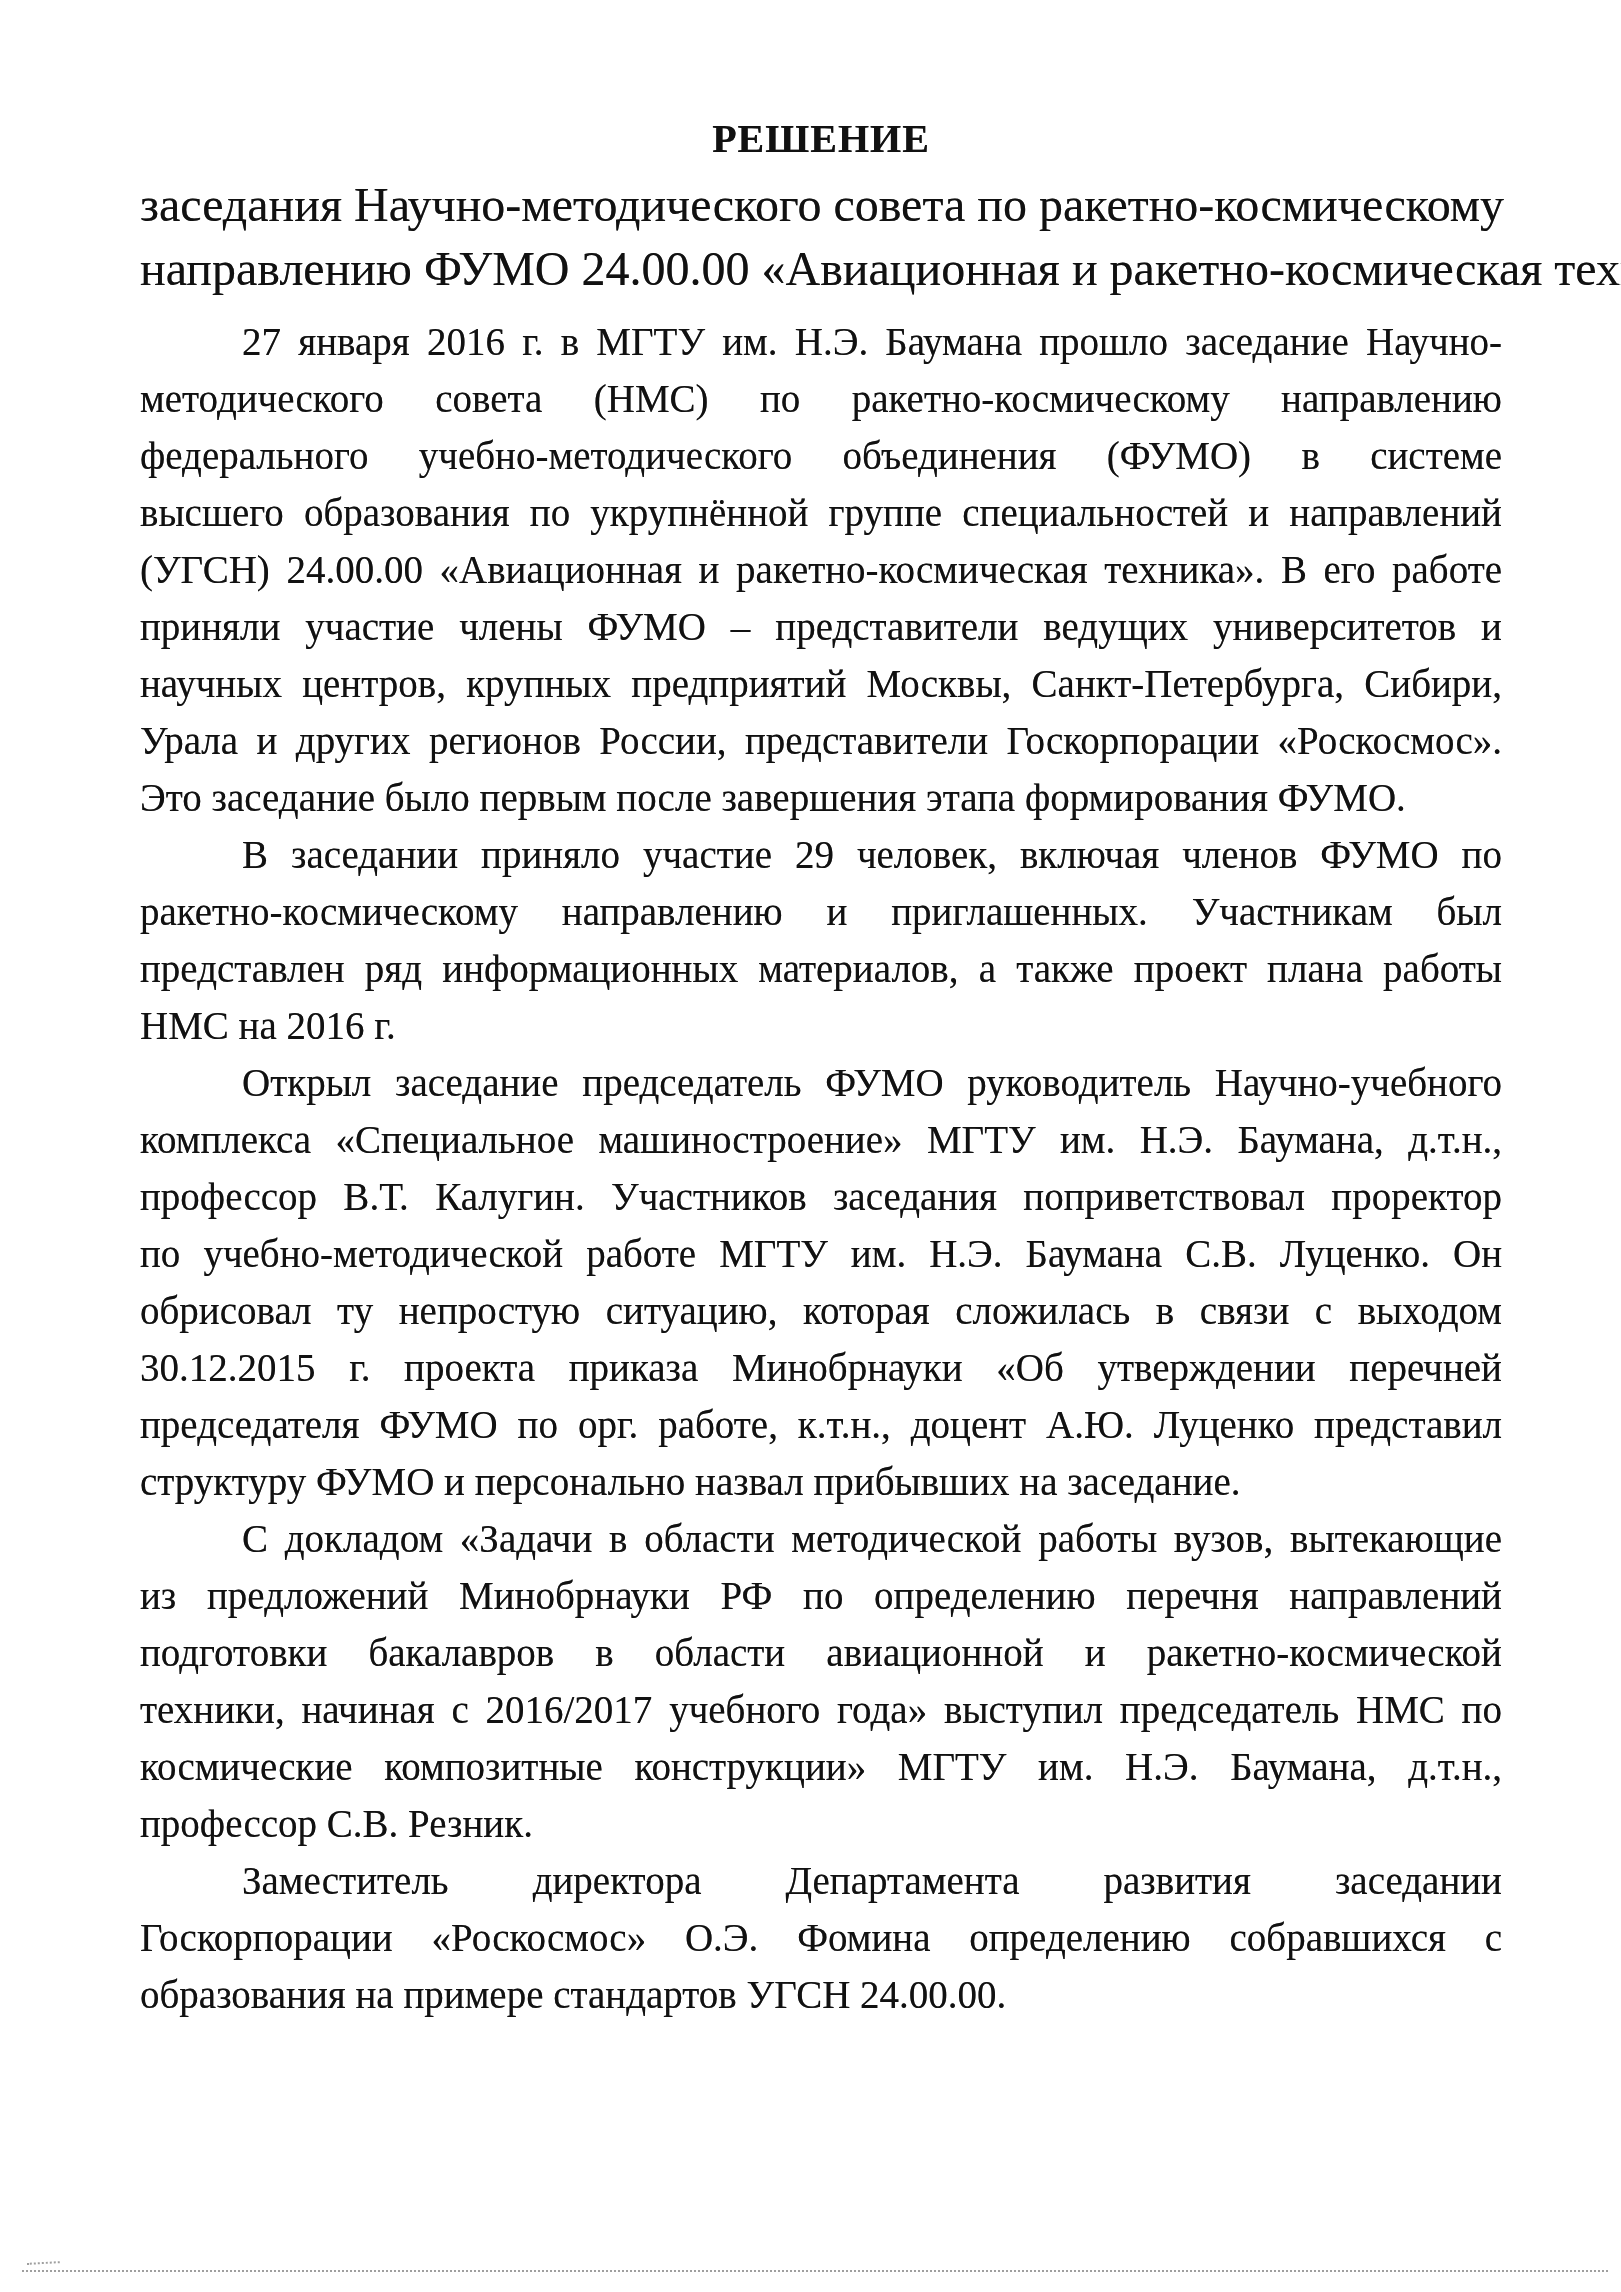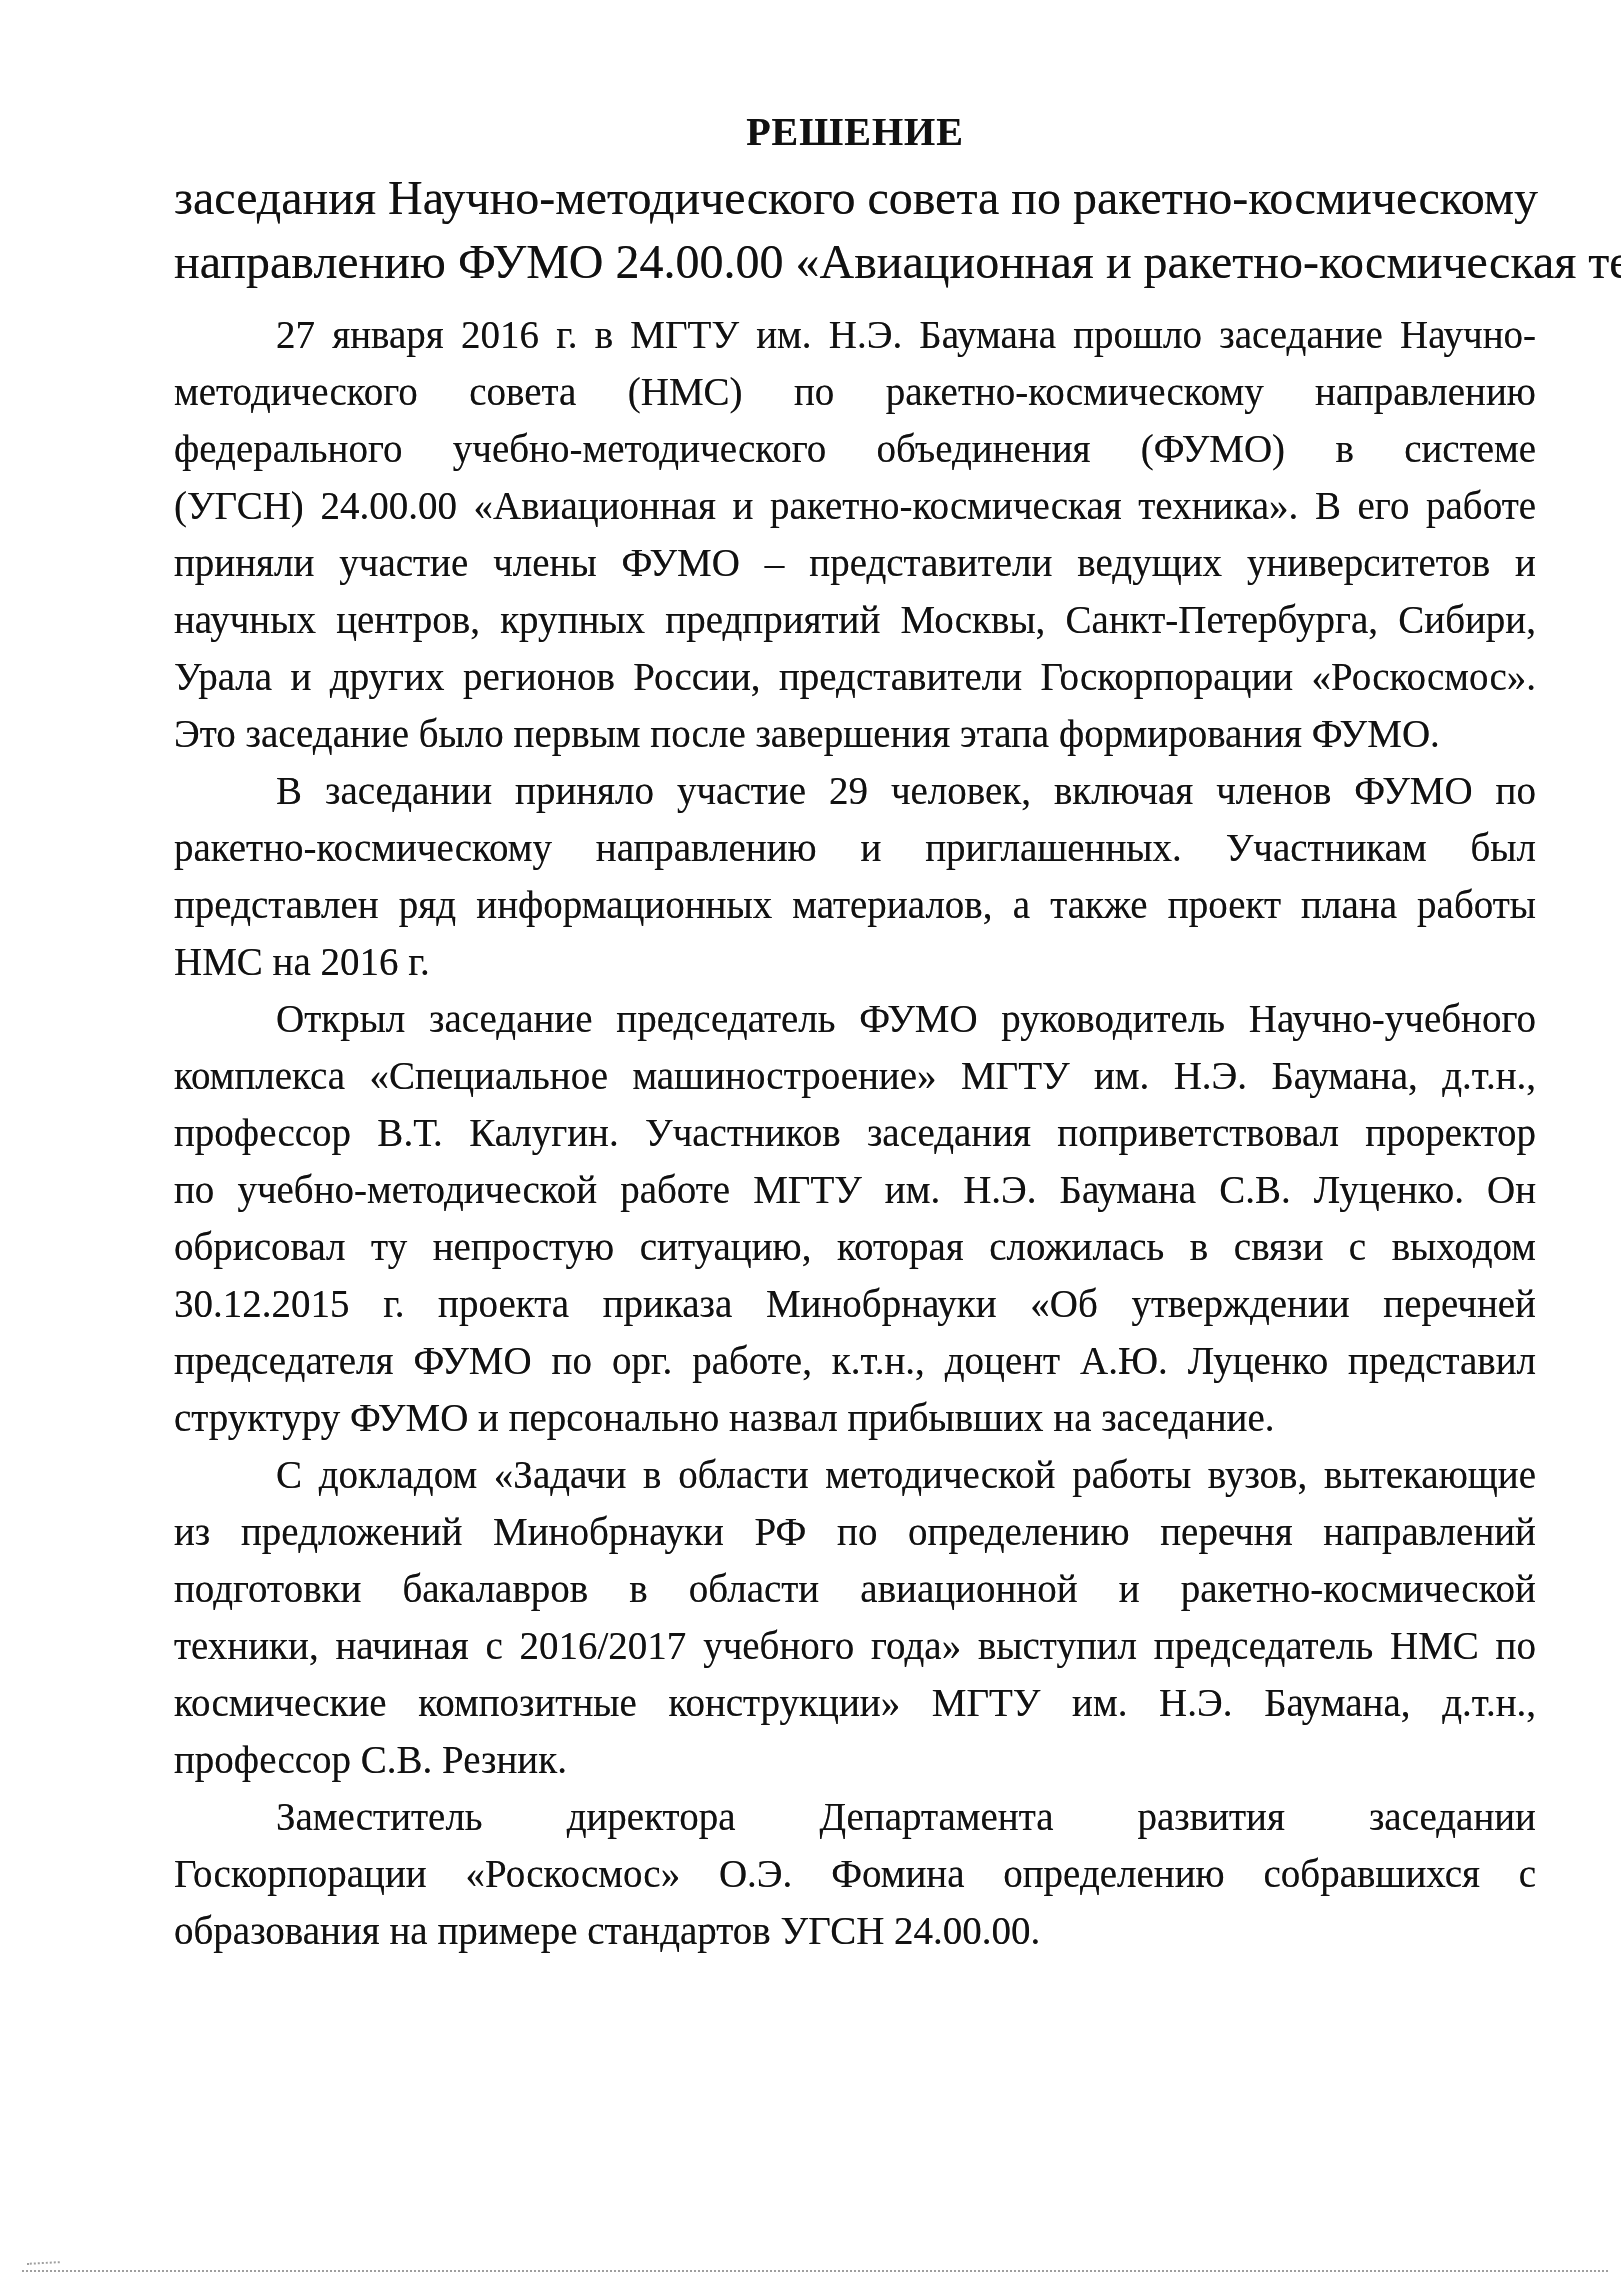--- a/index.html
+++ b/index.html
@@ -16,23 +16,22 @@
     color: #111111;
   }
   .page {
     position: absolute;
     inset: 0;
     background: #ffffff;
   }
   .content {
     position: absolute;
     left: 140px;
-    top: 103px;
+    top: 110px;
     width: 1362px;
-    margin-left: 34px;
   }
   .title {
     margin: 0;
     font-size: 40px;
     font-weight: bold;
     line-height: 57px;
     text-align: center;
     letter-spacing: 1px;
     text-shadow: 0 0 0.6px rgba(0,0,0,0.65);
   }
@@ -94,20 +93,21 @@
     <h1 class="title">РЕШЕНИЕ</h1>
     <div class="subtitle" id="subtitle">
         <div class="subtitle-line">заседания Научно-методического совета по ракетно-космическому</div>
         <div class="subtitle-line">направлению ФУМО 24.00.00 «Авиационная и ракетно-космическая техника»</div>
       </div>
     <div class="body-text" id="body-text">
         <div class="paragraph">
           <div class="line first">27 января 2016 г. в МГТУ им. Н.Э. Баумана прошло заседание Научно-</div>
           <div class="line">методического совета (НМС) по ракетно-космическому направлению</div>
           <div class="line">федерального учебно-методического объединения (ФУМО) в системе</div>
+          <div class="line">высшего образования по укрупнённой группе специальностей и направлений</div>
           <div class="line">(УГСН) 24.00.00 «Авиационная и ракетно-космическая техника». В его работе</div>
           <div class="line">приняли участие члены ФУМО – представители ведущих университетов и</div>
           <div class="line">научных центров, крупных предприятий Москвы, Санкт-Петербурга, Сибири,</div>
           <div class="line">Урала и других регионов России, представители Госкорпорации «Роскосмос».</div>
           <div class="line last">Это заседание было первым после завершения этапа формирования ФУМО.</div>
         </div>
         <div class="paragraph">
           <div class="line first">В заседании приняло участие 29 человек, включая членов ФУМО по</div>
           <div class="line">ракетно-космическому направлению и приглашенных. Участникам был</div>
           <div class="line">представлен ряд информационных материалов, а также проект плана работы</div>

